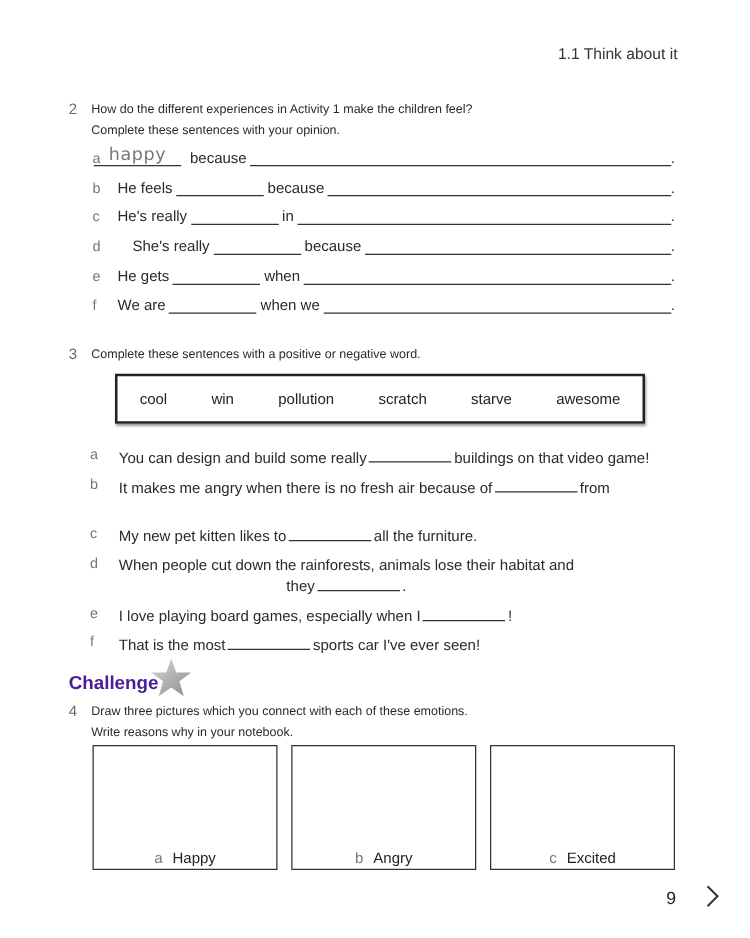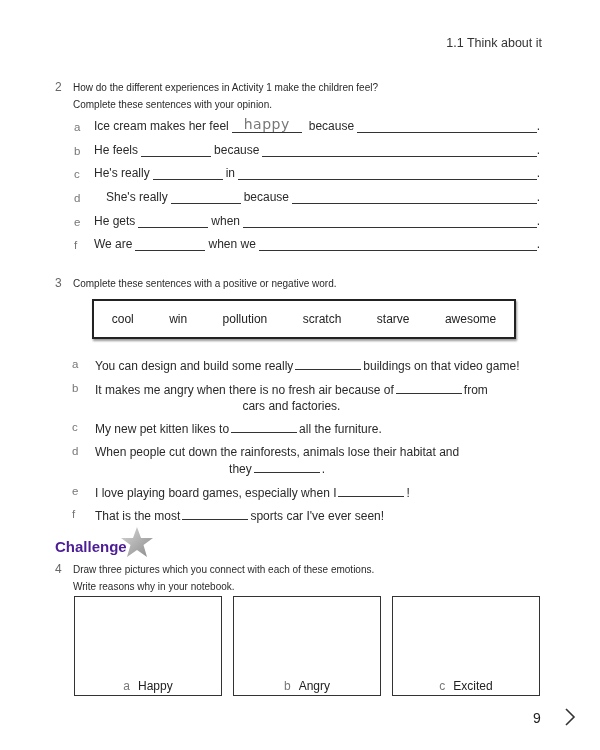--- a/index.html
+++ b/index.html
@@ -38,21 +38,20 @@
 <div class="abs header">1.1  Think about it</div>
 
 <div class="abs qnum" style="left:55px; top:80px;">2</div>
 <div class="abs qtext" style="left:73px; top:79px;">
   <div>How do the different experiences in Activity 1 make the children feel?</div>
   <div>Complete these sentences with your opinion.</div>
 </div>
 
 <div class="row" style="top:117px;">
   <span class="letter" style="left:2px;">a</span>
-  <span class="txt" style="margin-left:22px;">Ice cream makes her feel</span>
   <span class="blank short">
       <span class="handwritten">happy</span>
     </span>
   <span class="txt" style="margin-left:4px;">because</span>
   <span class="blank fill"></span>
   <span class="dot">.</span>
 </div>
 <div class="row" style="top:141px;">
   <span class="letter" style="left:2px;">b</span>
   <span class="txt" style="margin-left:22px;">He feels</span>
@@ -107,21 +106,20 @@
 </div>
 
 <span class="q3letter" style="top:358px;">a</span>
 <div class="q3row" style="top:357px;">
   <span>You can design and build some really</span><span class="inlineblank"></span><span>buildings on that video game!</span>
 </div>
 
 <span class="q3letter" style="top:382px;">b</span>
 <div class="q3row" style="top:381px;">
   <div><span>It makes me angry when there is no fresh air because of</span><span class="inlineblank"></span><span>from</span></div>
-  <div>cars and factories.</div>
 </div>
 
 <span class="q3letter" style="top:421px;">c</span>
 <div class="q3row" style="top:420px;">
   <span>My new pet kitten likes to</span><span class="inlineblank"></span><span>all the furniture.</span>
 </div>
 
 <span class="q3letter" style="top:445px;">d</span>
 <div class="q3row" style="top:444px;">
   <div>When people cut down the rainforests, animals lose their habitat and</div>

